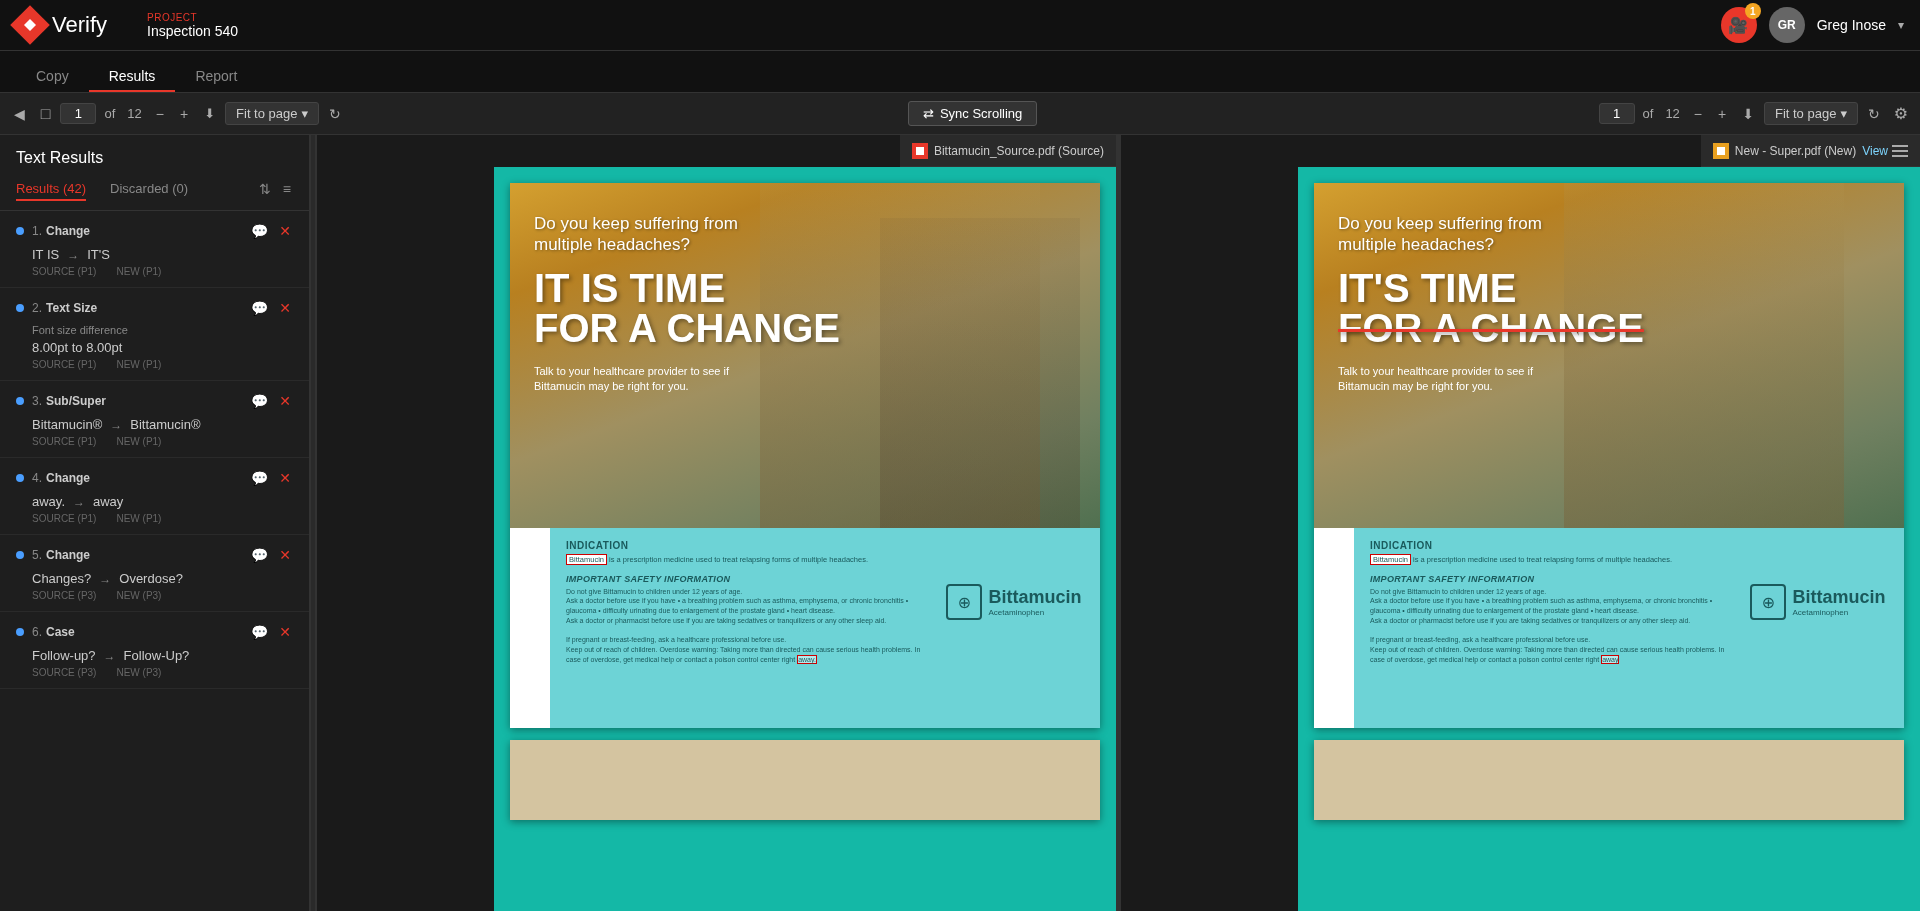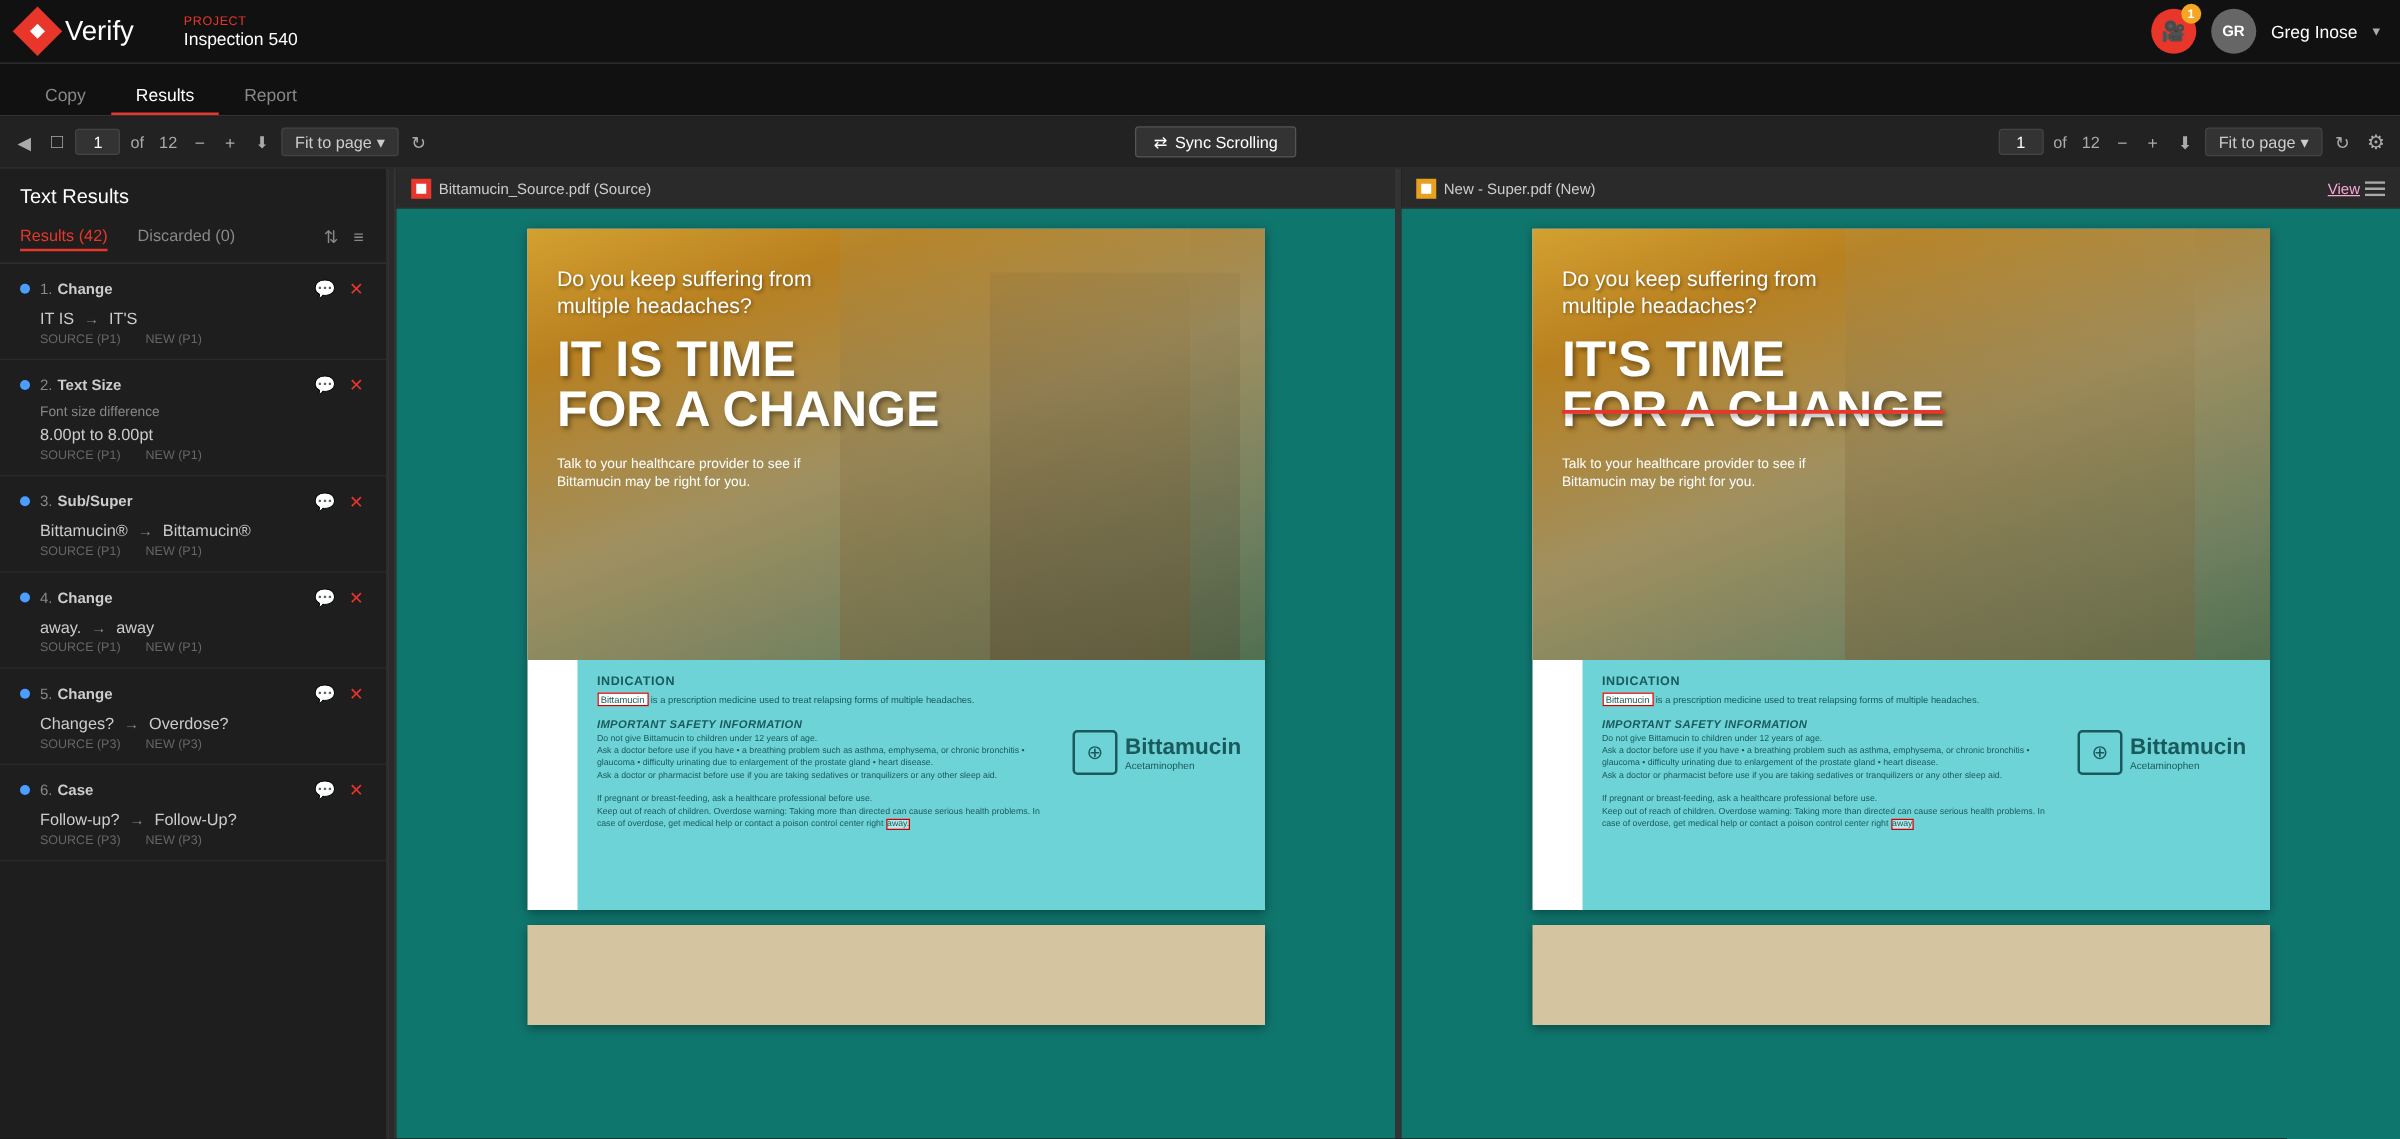--- a/index.html
+++ b/index.html
@@ -334,20 +334,21 @@
       flex: 1;
       display: flex;
       overflow: hidden;
     }
     .doc-viewer {
       flex: 1;
       display: flex;
       flex-direction: column;
       overflow: hidden;
       border-left: 1px solid #333;
+      align-items: flex-end;
     }
     .doc-header {
       height: 32px;
       background: #2a2a2a;
       display: flex;
       align-items: center;
       padding: 0 12px;
       border-bottom: 1px solid #333;
       font-size: 12px;
       color: #ccc;
@@ -355,28 +356,27 @@
     }
     .doc-badge {
       width: 16px; height: 16px;
       background: #e8372a;
       display: flex; align-items: center; justify-content: center;
       font-size: 8px;
     }
     .doc-header-right {
       margin-left: auto;
       font-size: 12px;
-      color: #f9a8d4;
+      color: #7dd3fc;
       cursor: pointer;
-      text-decoration: underline;
     }
     .doc-content {
       flex: 1;
       overflow-y: auto;
-      background: #0f766e;
+      background: #14b8a6;
       padding: 16px;
       display: flex;
       flex-direction: column;
       align-items: center;
       gap: 12px;
     }
     .doc-page {
       width: 100%;
       max-width: 590px;
       background: #fff;

